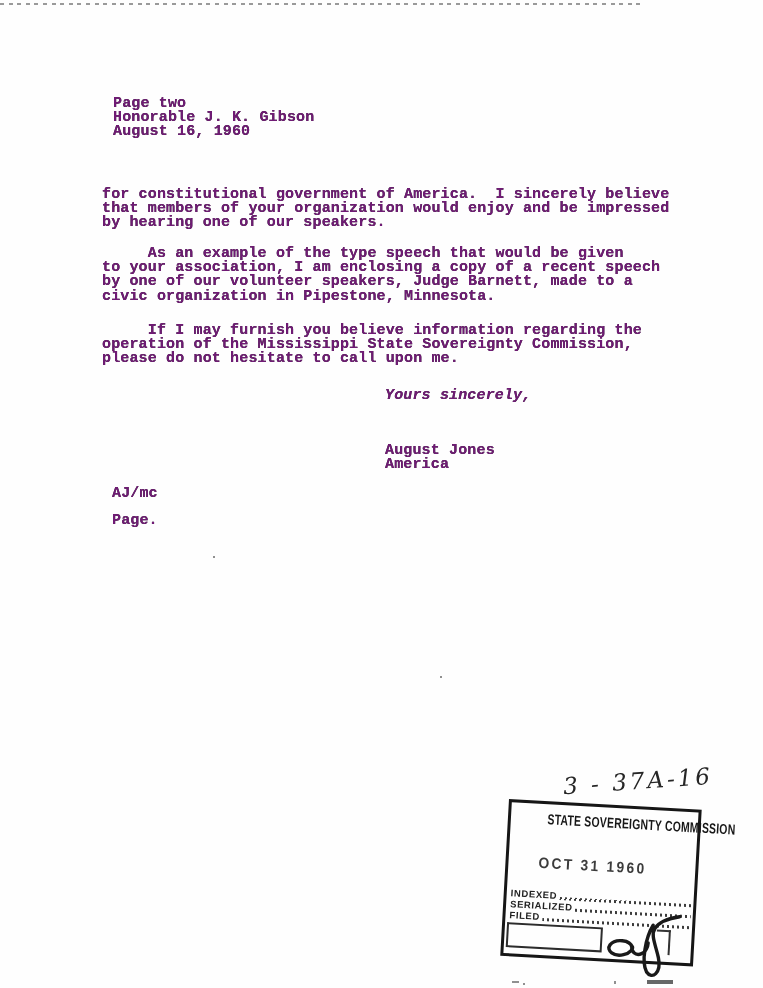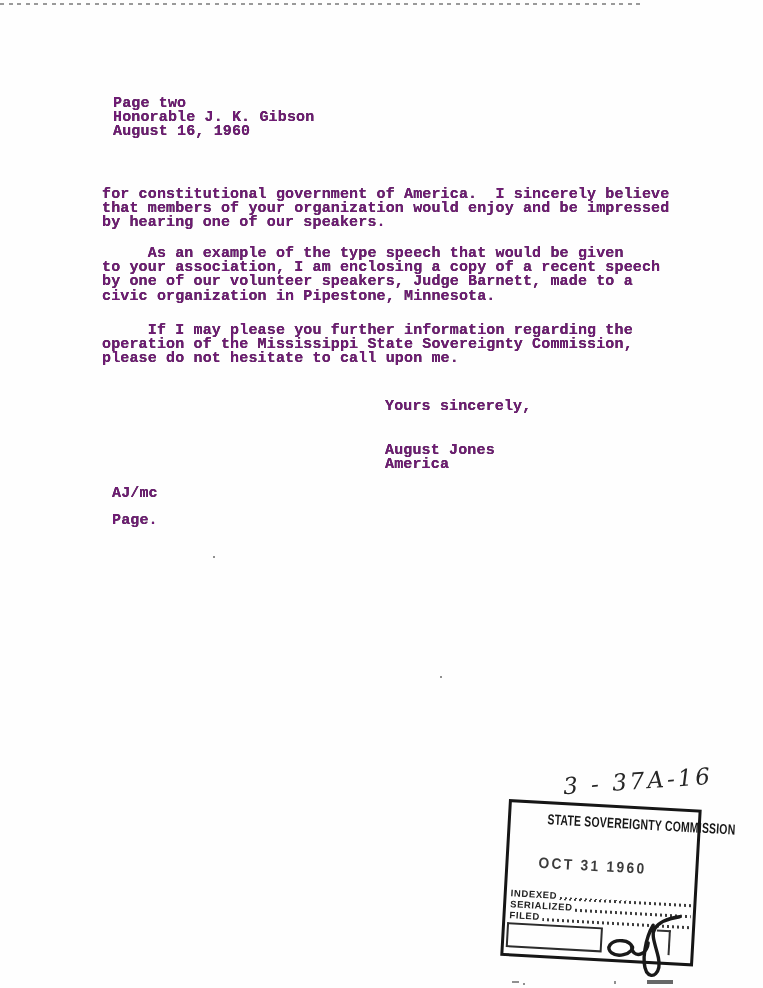--- a/index.html
+++ b/index.html
@@ -112,25 +112,25 @@
 Honorable J. K. Gibson
 August 16, 1960</div>
 
   <div class="tw" style="left:102px;top:247px;">     As an example of the type speech that would be given
 to your association, I am enclosing a copy of a recent speech
 by one of our volunteer speakers, Judge Barnett, made to a
 civic organization in Pipestone, Minnesota.</div>
   <div class="tw" style="left:102px;top:188px;">for constitutional government of America.  I sincerely believe
 that members of your organization would enjoy and be impressed
 by hearing one of our speakers.</div>
-  <div class="tw" style="left:102px;top:324px;">     If I may please you further information regarding the
+  <div class="tw" style="left:102px;top:324px;">     If I may furnish you believe information regarding the
 operation of the Mississippi State Sovereignty Commission,
 please do not hesitate to call upon me.</div>
 
-  <div class="tw" style="left:385px;top:400px;">Yours sincerely,</div>
+  <div class="tw" style="left:385px;top:389px;font-style:italic;">Yours sincerely,</div>
   <div class="tw" style="left:385px;top:444px;">August Jones</div>
   <div class="tw" style="left:385px;top:458px;">America</div>
 
   <div class="tw" style="left:112px;top:487px;">AJ/mc</div>
   <div class="tw" style="left:112px;top:514px;">Page.</div>
 
   <div class="speck" style="left:213px;top:556px;width:2px;height:2px;"></div>
   <div class="speck" style="left:440px;top:676px;width:2px;height:2px;"></div>
   <div class="speck" style="left:512px;top:981px;width:7px;height:2px;"></div>
   <div class="speck" style="left:523px;top:983px;width:2px;height:2px;"></div>

